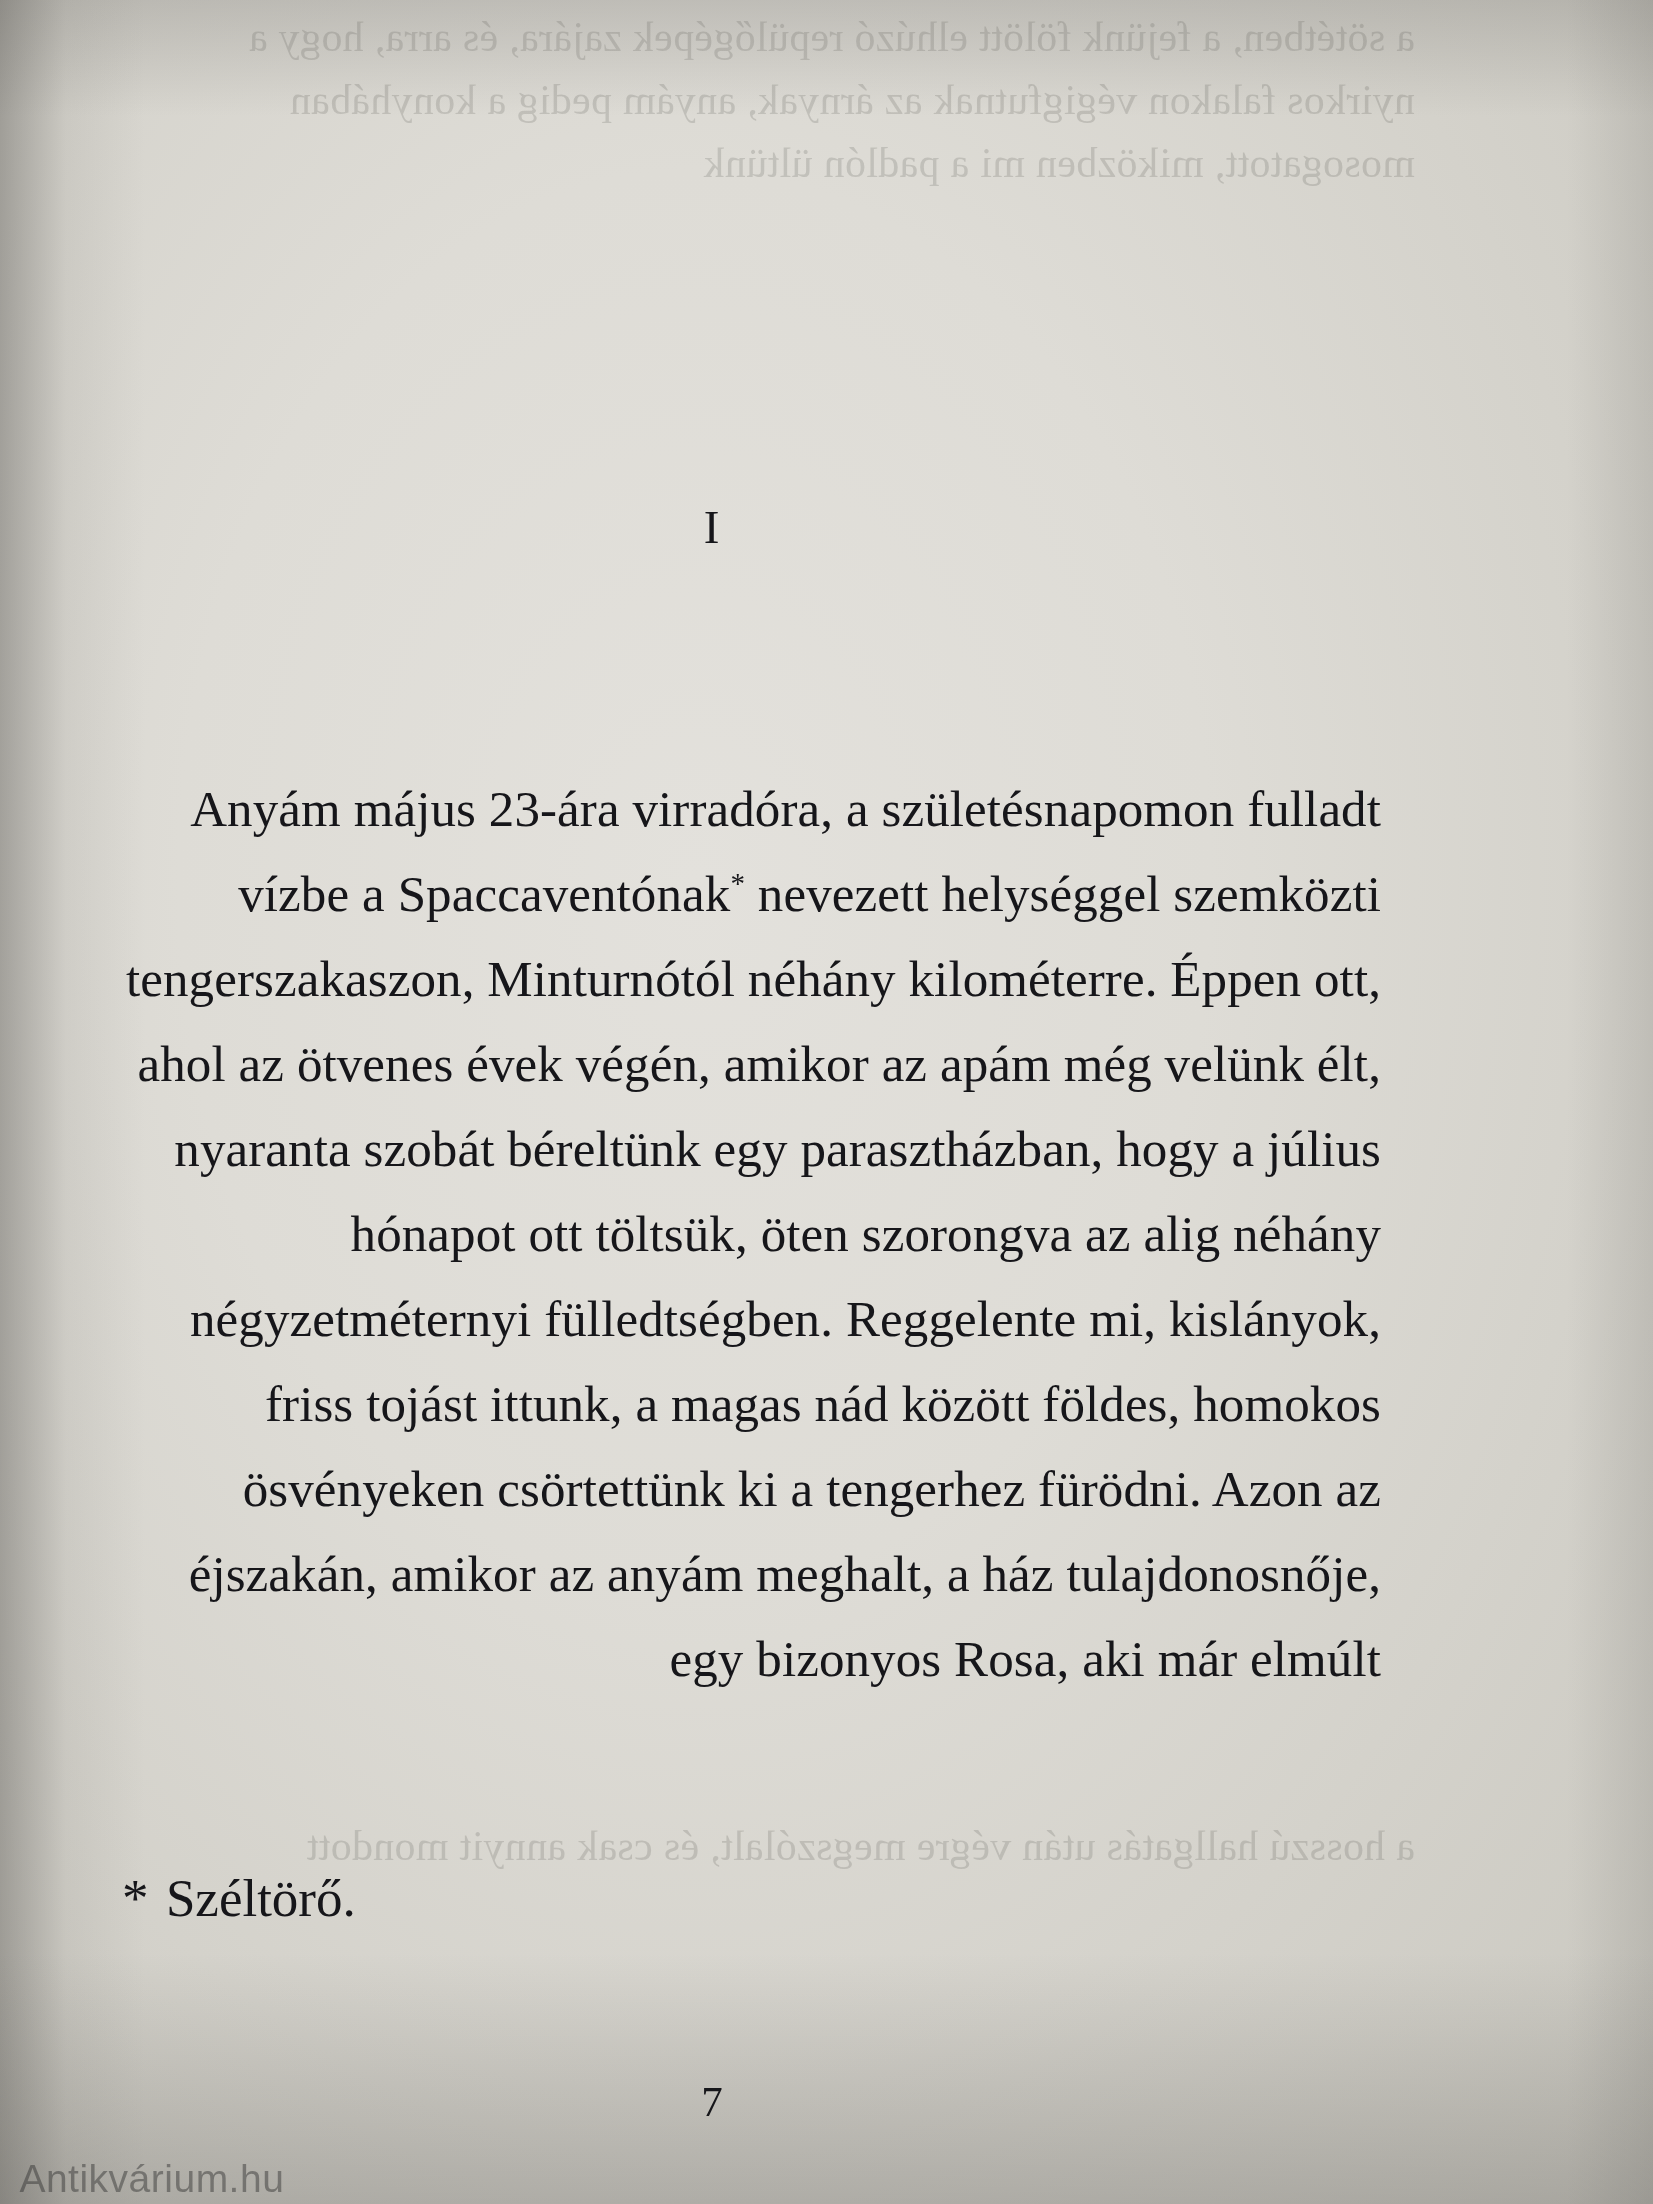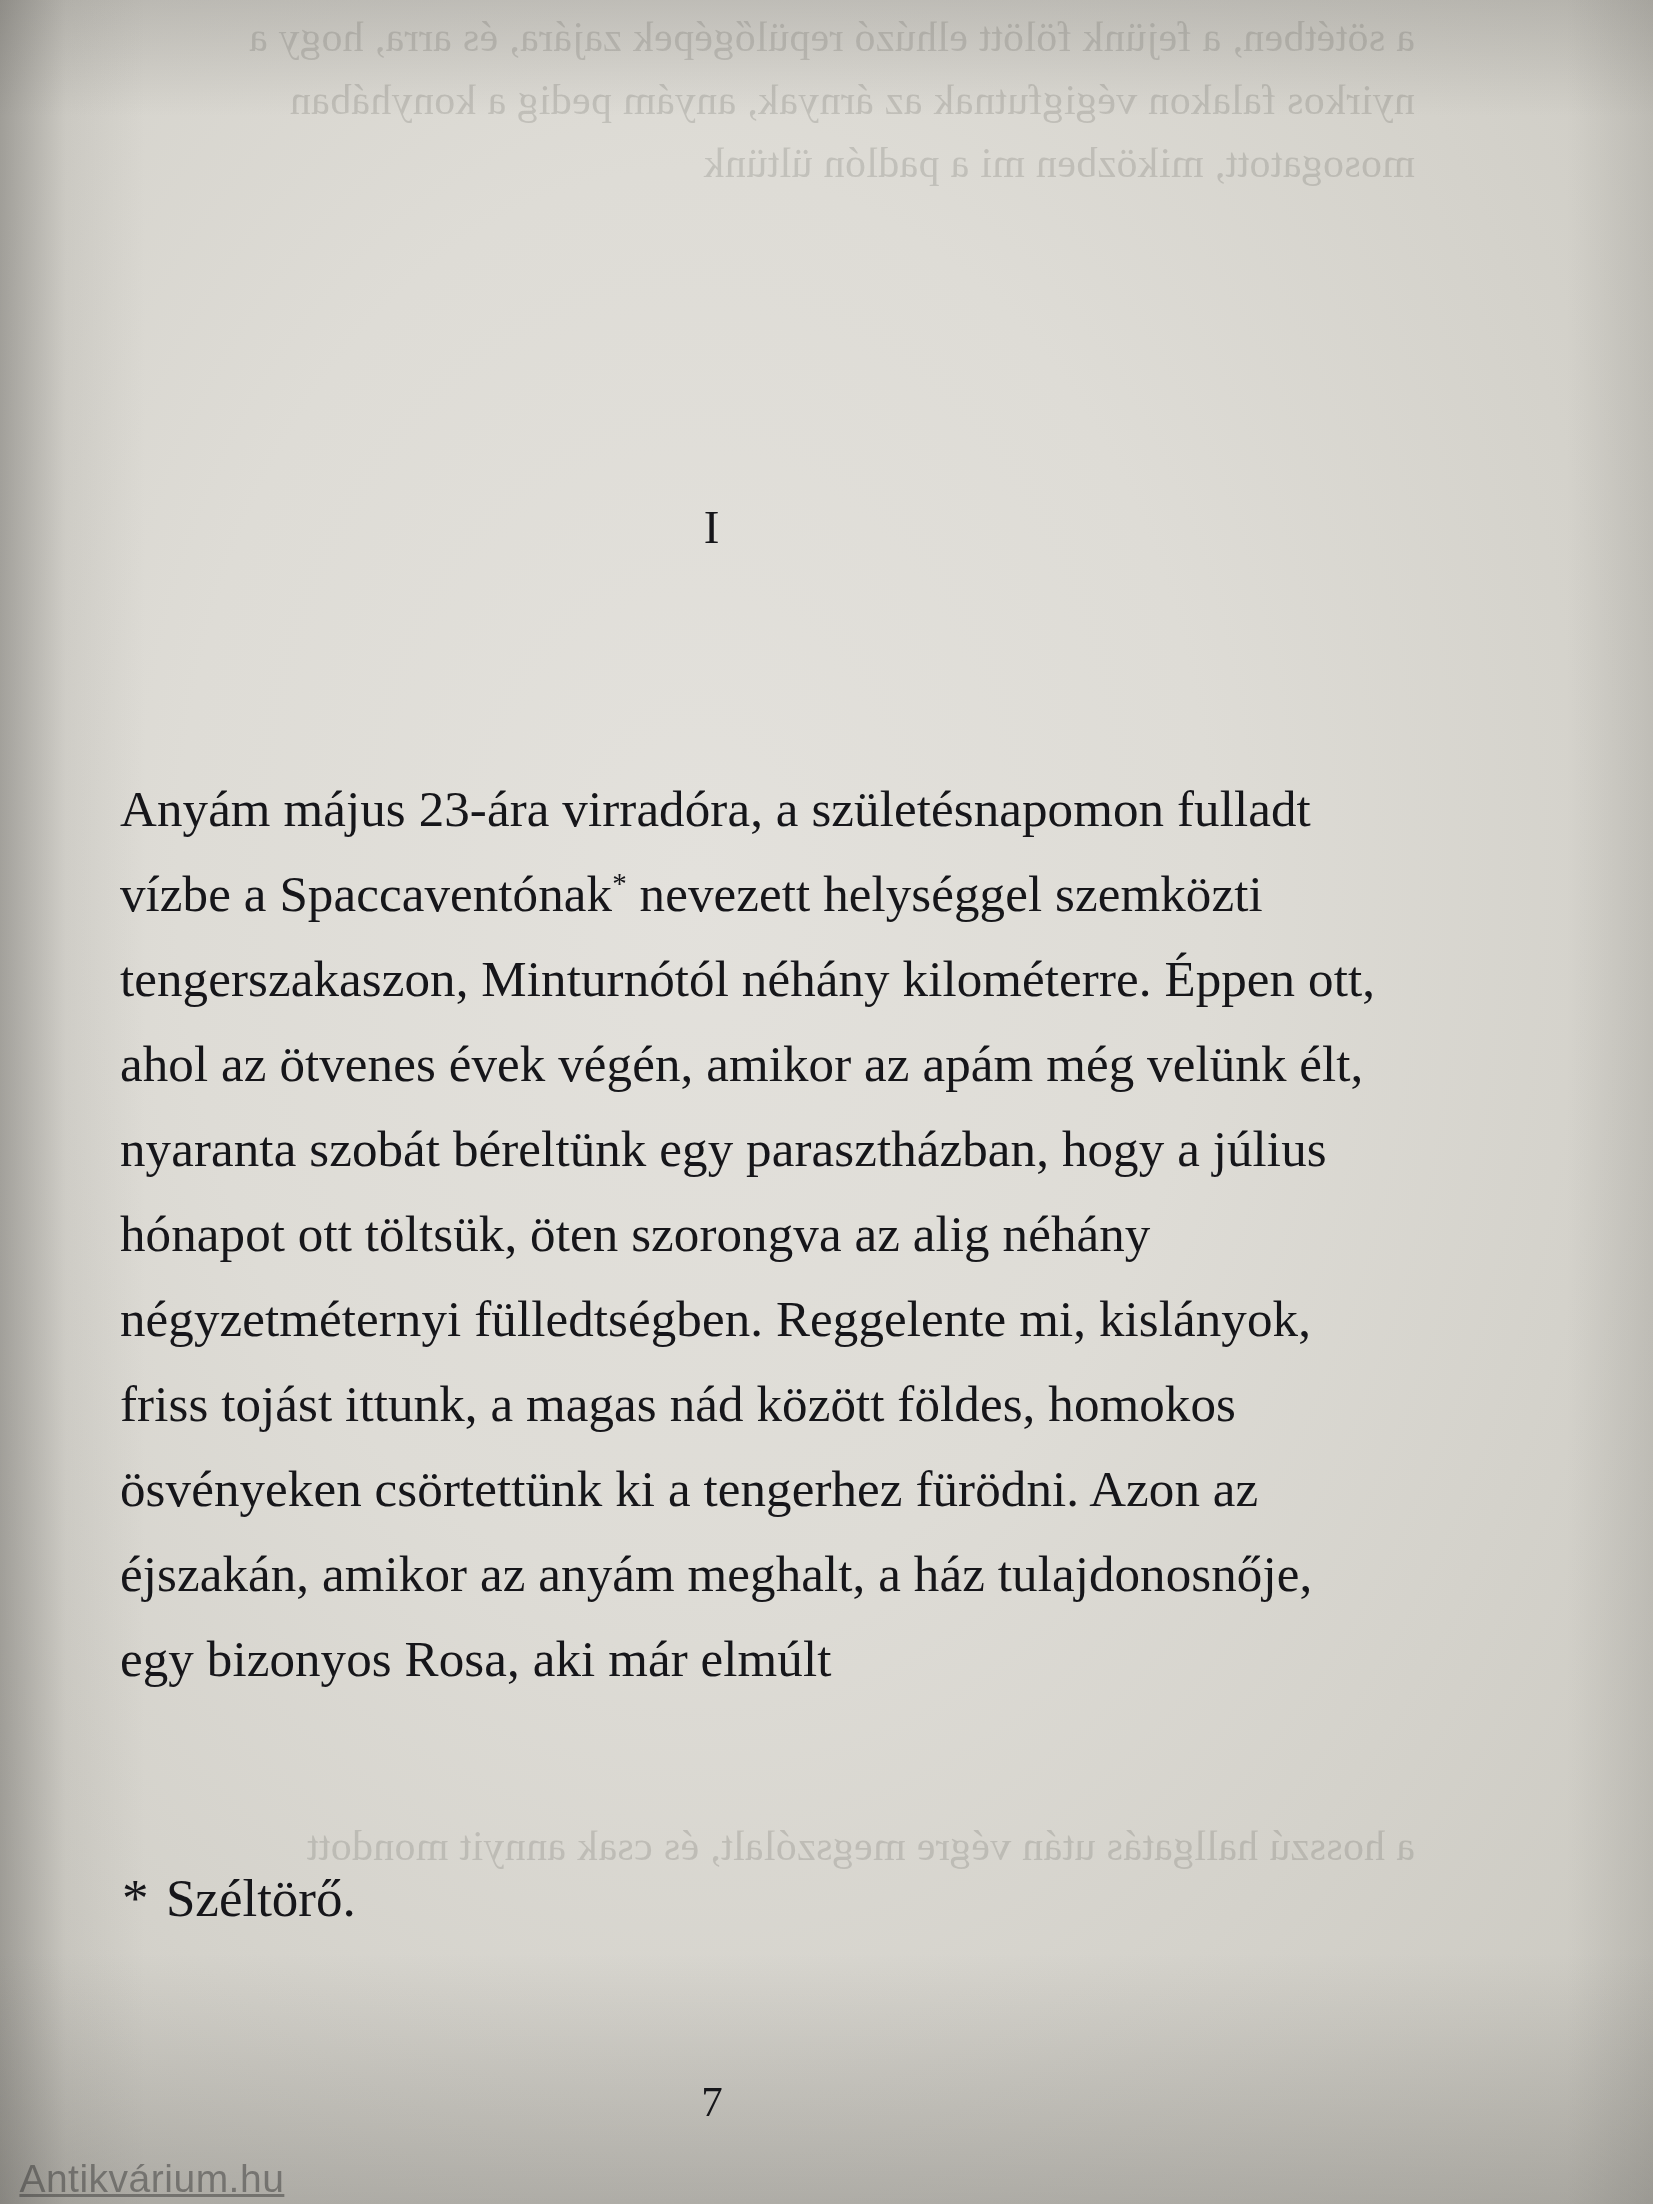--- a/index.html
+++ b/index.html
@@ -89,21 +89,21 @@
     font-size: 47px;
     letter-spacing: 1px;
   }
   .body-text {
     position: absolute;
     top: 767px;
     left: 0;
     width: 1261px;
     font-size: 51px;
     line-height: 85px;
-    text-align: left;
+    text-align: right;
     letter-spacing: 0.1px;
   }
   .body-text .fn-marker {
     font-size: 29px;
     vertical-align: super;
     line-height: 0;
   }
   .footnote {
     position: absolute;
     top: 1873px;
@@ -128,21 +128,20 @@
   .watermark {
     position: absolute;
     left: 19.4px;
     bottom: 3.9px;
     font-family: "Liberation Sans", sans-serif;
     font-size: 39px;
     color: rgba(45,45,45,0.45);
     letter-spacing: 0.5px;
     pointer-events: none;
     user-select: none;
-    text-decoration: underline;
   }
 </style>
 </head>
 <body>
 
 <div class="page">
 
   <div class="bleed">a sötétben, a fejünk fölött elhúzó repülőgépek zajára, és arra, hogy a nyirkos falakon végigfutnak az árnyak, anyám pedig a konyhában mosogatott, miközben mi a padlón ültünk</div>
   <div class="bleed lower">a hosszú hallgatás után végre megszólalt, és csak annyit mondott</div>
 

